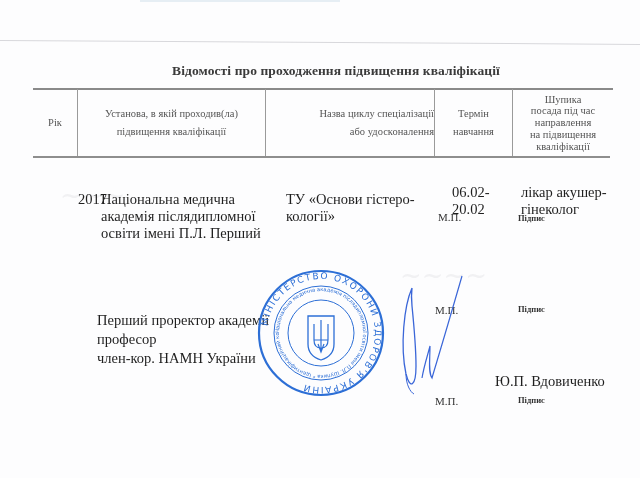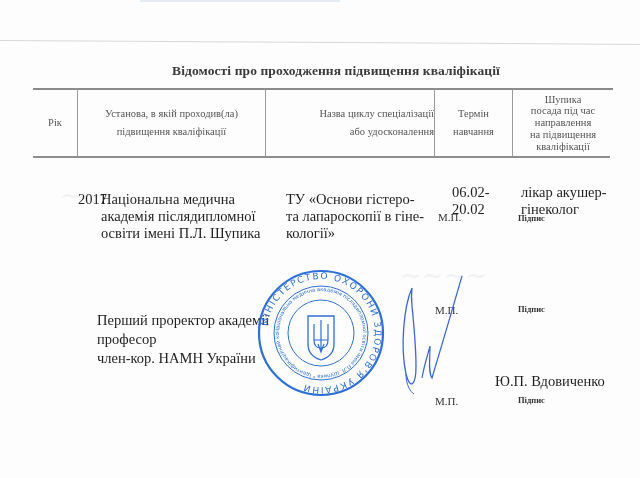--- a/index.html
+++ b/index.html
@@ -71,25 +71,24 @@
   <span>посада під час</span>
   <span>направлення</span>
   <span>на підвищення</span>
   <span>кваліфікації</span>
 </div>
 
 <div class="abs cell" style="left:78px; top:191px;">2017</div>
 <div class="abs cell" style="left:101px; top:191px;">
   <div>Національна медична</div>
   <div>академія післядипломної</div>
-  <div>освіти імені П.Л. Шупика</div>
+  <div>освіти імені П.Л. Перший</div>
 </div>
 <div class="abs cell" style="left:286px; top:191px;">
   <div>ТУ «Основи гістеро-</div>
-  <div>та лапароскопії в гіне-</div>
   <div>кології»</div>
 </div>
 <div class="abs mp-small" style="left:438px; top:211px;">М.П.</div>
 <div class="abs cell" style="left:452px; top:184px;">
   <div>06.02-</div>
   <div>20.02</div>
 </div>
 <div class="abs cell" style="left:521px; top:184px;">
   <div>лікар акушер-</div>
   <div>гінеколог</div>

